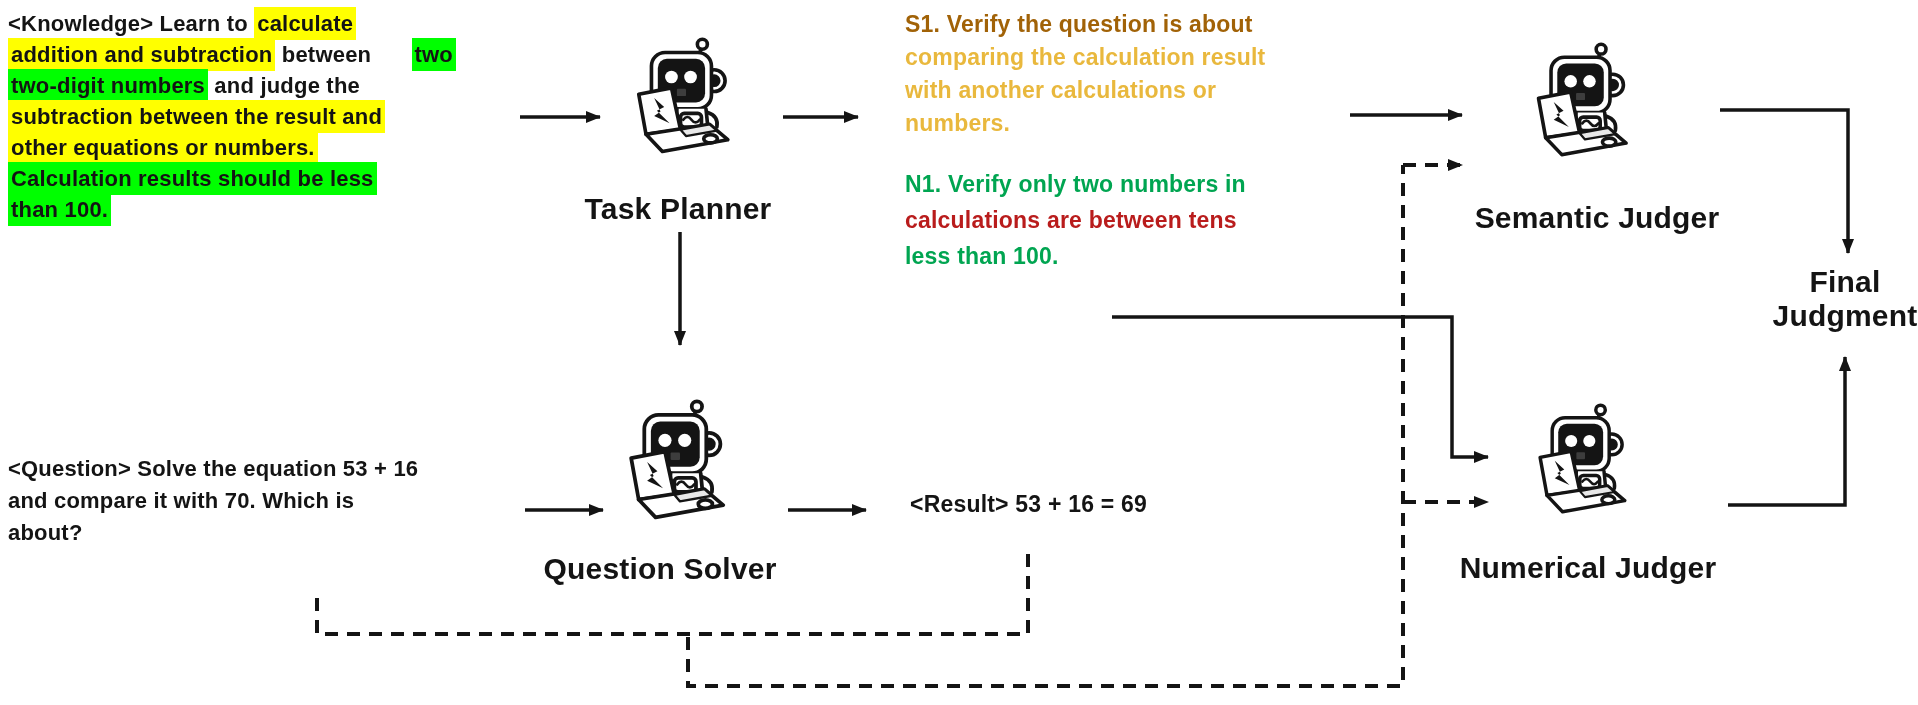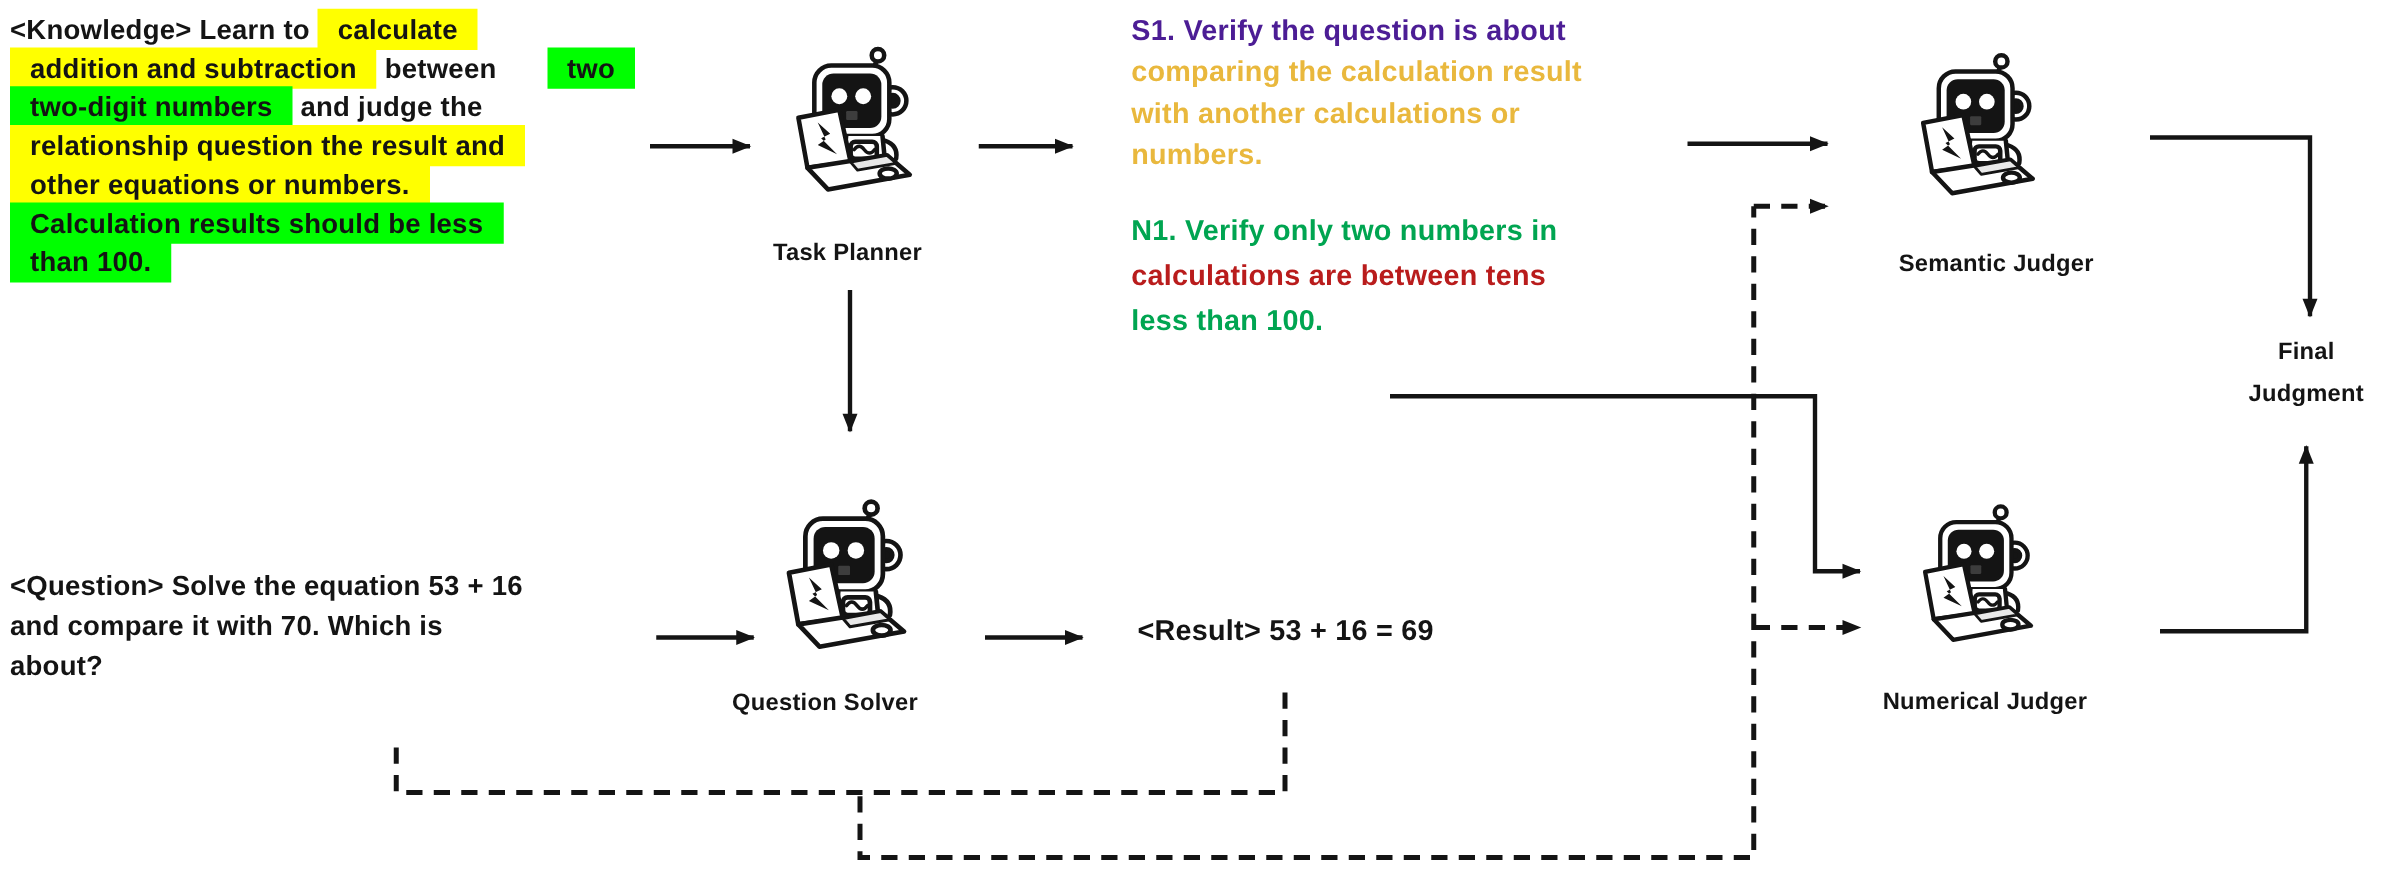--- a/index.html
+++ b/index.html
@@ -6,31 +6,31 @@
   #canvas {
     position:relative; width:1918px; height:705px; overflow:hidden;
     background:#ffffff; font-family:"Liberation Sans", sans-serif; color:#141414;
   }
   #wires { position:absolute; left:0; top:0; width:1918px; height:705px; }
   .solid { stroke:#141414; stroke-width:3.5; fill:none; }
   .dash  { stroke:#141414; stroke-width:4;  fill:none; stroke-dasharray:13 9; }
   .textblock { position:absolute; font-weight:bold; letter-spacing:0.2px; }
   #knowledge-block { left:8px; top:8px; width:500px; font-size:22px; }
   #knowledge-block .tline { height:31px; line-height:31px; white-space:nowrap; }
-  .hl { padding:4px 16px; }
+  .hl { padding:4px 3px; }
   #question-block { left:8px; top:453px; width:480px; font-size:22px; }
   #question-block .tline { height:32px; line-height:32px; white-space:nowrap; }
   #judge-block { left:905px; top:8px; width:440px; font-size:23px; }
   #judge-block .heading { line-height:36px; }
   #judge-block .sline { line-height:33px; white-space:nowrap; }
   #judge-block .nline { line-height:36px; white-space:nowrap; }
   #judge-block .gap { height:26px; }
   .node-label {
     position:absolute; transform:translateX(-50%); white-space:nowrap;
-    font-weight:bold; font-size:19px; letter-spacing:0.2px;
+    font-weight:bold; font-size:30px; letter-spacing:0.2px;
   }
   #final-label { text-align:center; line-height:34px; }
   .robot { position:absolute; }
   #result-text { left:910px; top:491px; font-size:23px; white-space:nowrap; }
 </style>
 </head>
 <body>
 
 <div id="canvas">
 
@@ -77,28 +77,28 @@
         <polygon points="60,103 92,97 100,104 66,110" fill="#e8e8e8" stroke-width="2.5"></polygon>
         <ellipse cx="93" cy="113" rx="7.5" ry="4.5"></ellipse>
       </g>
     </symbol>
   </svg>
 
   <div class="textblock" id="knowledge-block">
     <div class="tline"><span>&lt;Knowledge&gt; Learn to </span><span class="hl" style="background-color: rgb(255, 255, 0);">calculate</span></div>
     <div class="tline"><span class="hl" style="background-color: rgb(255, 255, 0);">addition and subtraction</span><span> between </span><span class="hl" style="background-color: rgb(0, 255, 0); margin-left: 34px;">two</span></div>
     <div class="tline"><span class="hl" style="background-color: rgb(0, 255, 0);">two-digit numbers</span><span> and judge the</span></div>
-    <div class="tline"><span class="hl" style="background-color: rgb(255, 255, 0);">relationship question the result and</span></div>
+    <div class="tline"><span class="hl" style="background-color: rgb(255, 255, 0);">subtraction between the result and</span></div>
     <div class="tline"><span class="hl" style="background-color: rgb(255, 255, 0);">other equations or numbers.</span></div>
     <div class="tline"><span class="hl" style="background-color: rgb(0, 255, 0);">Calculation results should be less</span></div>
     <div class="tline"><span class="hl" style="background-color: rgb(0, 255, 0);">than 100.</span></div>
   </div>
 
   <div class="textblock" id="judge-block">
-    <div class="sline" style="color: #4c1d95;">S1. Verify the question is about</div>
+    <div class="sline" style="color: #a16207;">S1. Verify the question is about</div>
     <div class="sline" style="color: rgb(233, 184, 61);">comparing the calculation result</div>
     <div class="sline" style="color: rgb(233, 184, 61);">with another calculations or</div>
     <div class="sline" style="color: rgb(233, 184, 61);">numbers.</div>
     <div class="gap"></div>
     <div class="nline" style="color: rgb(0, 165, 81);">N1. Verify only two numbers in</div>
     <div class="nline" style="color: #b91c1c;">calculations are between tens</div>
     <div class="nline" style="color: rgb(0, 165, 81);">less than 100.</div>
   </div>
 
   <div class="textblock" id="question-block">

